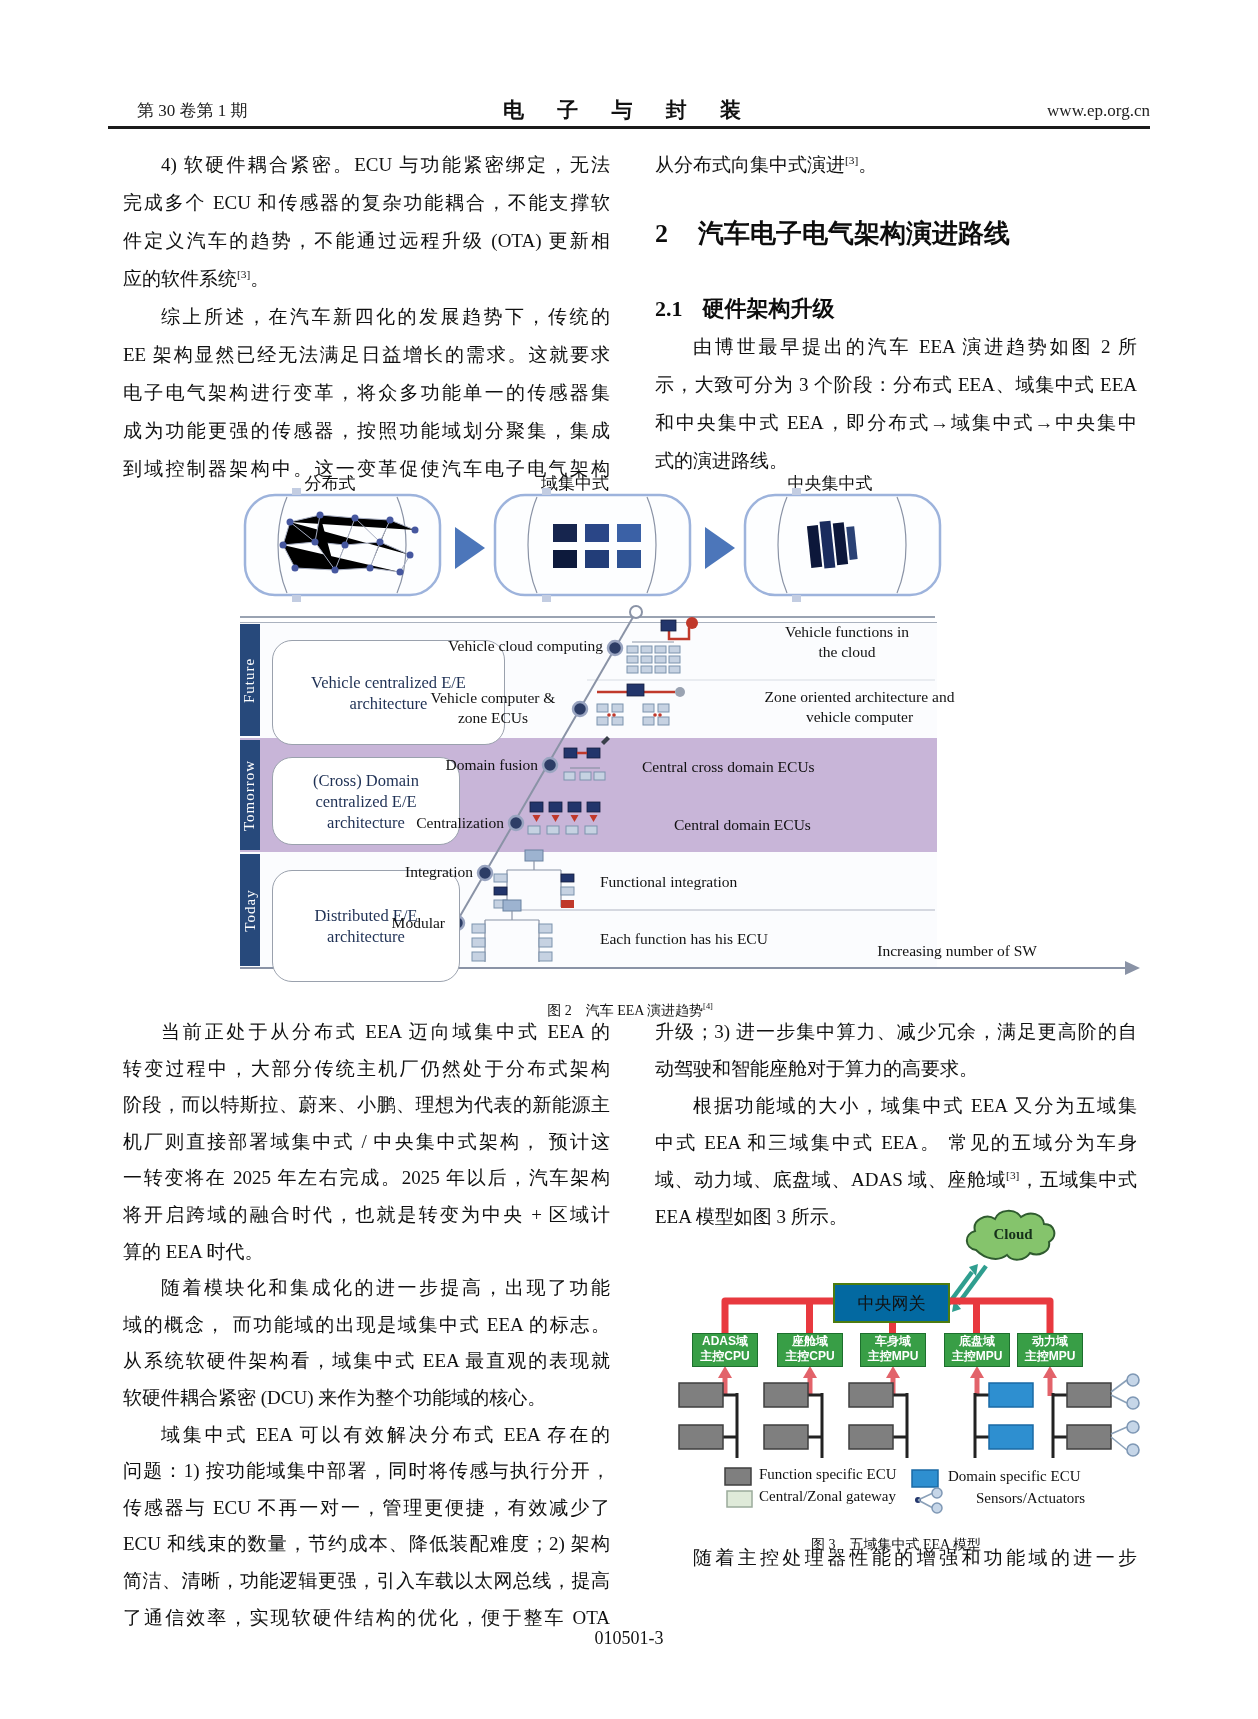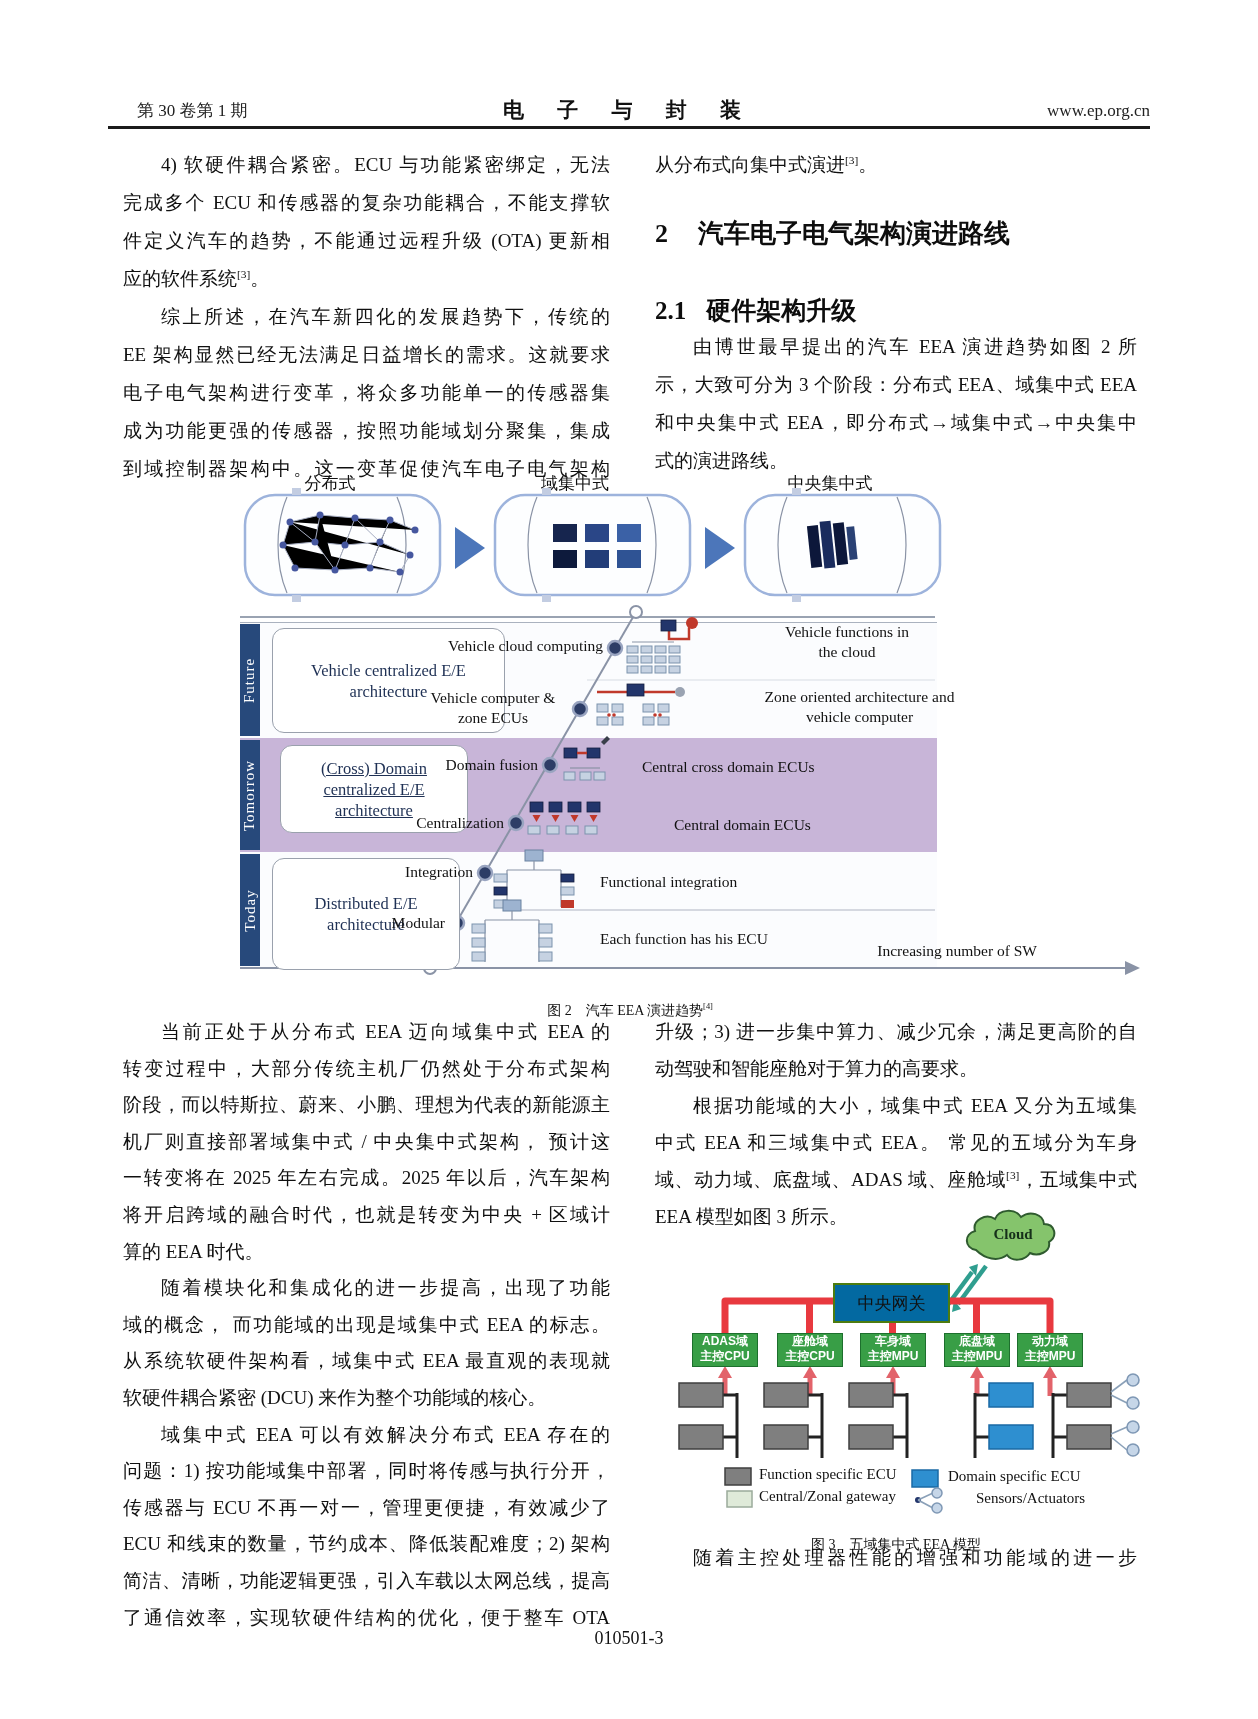--- a/index.html
+++ b/index.html
@@ -19,40 +19,40 @@
   .ind{text-indent:38px;}
   sup{font-size:0.6em;vertical-align:super;line-height:0;}
   #lc1{left:123px;top:146px;width:487px;line-height:38px;}
   #rc-intro{left:655px;top:146px;width:482px;line-height:38px;}
   #rc-p1{left:655px;top:328px;width:482px;line-height:38px;}
   #lc2{left:123px;top:1014px;width:487px;line-height:36.6px;}
   #rc-p2{left:655px;top:1013px;width:482px;line-height:37px;}
   #rc-p3{left:655px;top:1539px;width:482px;line-height:38px;}
   .h-sec{left:655px;top:216px;width:482px;font-size:26px;font-weight:bold;color:#0d0d0d;}
   .h-sec .num{margin-right:30px;}
-  .h-sub{left:655px;top:294px;width:482px;font-size:25px;font-weight:bold;
+  .h-sub{left:655px;top:294px;width:482px;font-size:22px;font-weight:bold;
          font-family:"Liberation Sans","DejaVu Sans",sans-serif;color:#0d0d0d;}
   .h-sub .num{margin-right:20px;font-family:"Liberation Serif",serif;}
   
   #f2{left:237px;top:430px;width:905px;height:548px;}
   #f2 .arch-label{position:absolute;top:42px;font-size:17px;color:#111;text-align:center;width:160px;}
   .band{position:absolute;left:3px;width:697px;}
   .band.b-future{top:192px;height:116px;background:#fbfcfe;border-top:1px solid #aab2bf;}
   .band.b-tomorrow{top:308px;height:114px;background:#c8b5d8;}
   .band.b-today{top:422px;height:116px;background:#fbfcfe;}
   .tab{position:absolute;left:3px;width:20px;background:#27497b;display:flex;align-items:center;justify-content:center;}
   .tab span{transform:rotate(-90deg);white-space:nowrap;color:#fff;font-size:15px;letter-spacing:1px;}
   .t-future{top:194px;height:112px;}
   .t-tomorrow{top:310px;height:110px;}
   .t-today{top:424px;height:112px;}
-  .f2box{position:absolute;background:#fff;border:1.6px solid #9aa1ad;border-radius:12px;
+  .f2box{position:absolute;background:#fff;border:1.6px solid #9aa1ad;border-radius:20px;
          display:flex;align-items:center;justify-content:center;text-align:center;
-         color:#1e3054;font-size:16.5px;line-height:21px;padding:0 14px;box-sizing:border-box;}
+         color:#1e3054;font-size:16.5px;line-height:21px;padding:0 14px;box-sizing:border-box;margin-top:12px;}
   .f2b1{left:35px;top:198px;width:233px;height:105px;}
-  .f2b2{left:43px;top:315px;width:188px;height:88px;text-decoration:underline;}
+  .f2b2{left:35px;top:315px;width:188px;height:88px;}
   .f2b3{left:35px;top:428px;width:188px;height:112px;}
   .mlabel,.mdesc{position:absolute;font-size:15.5px;line-height:20px;color:#111;}
   .mlabel{text-align:right;}
   .ctr{text-align:center;}
   .axis-label{position:absolute;right:105px;top:512px;font-size:15.5px;color:#111;}
   .figcap{position:absolute;text-align:center;font-size:14px;color:#111;margin-top:25px;}
   #f2cap{left:123px;top:977px;width:1014px;}
   #f3cap{left:655px;top:1511px;width:482px;}
   
   #f3{left:612px;top:1180px;width:545px;height:335px;}

